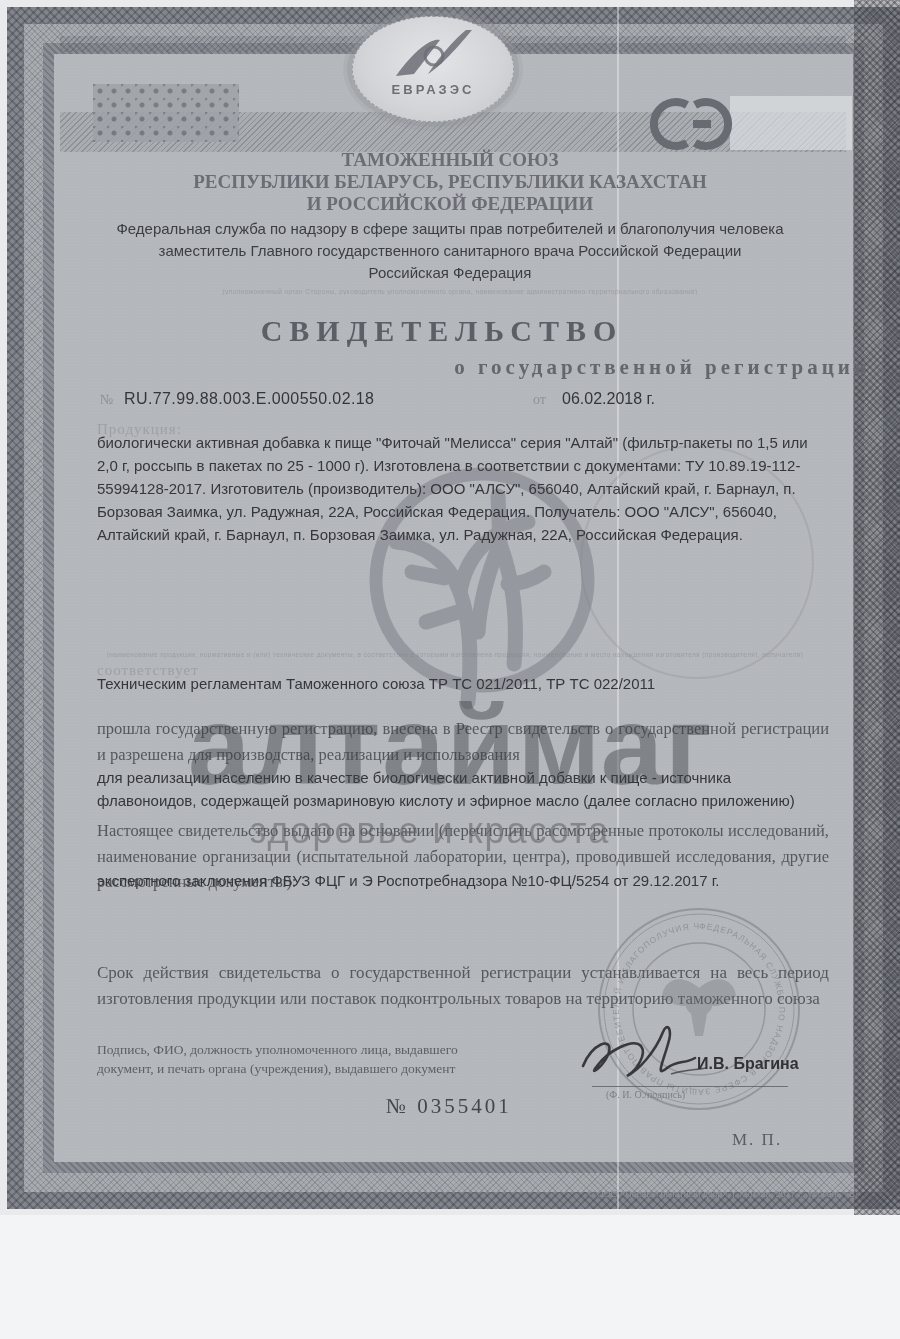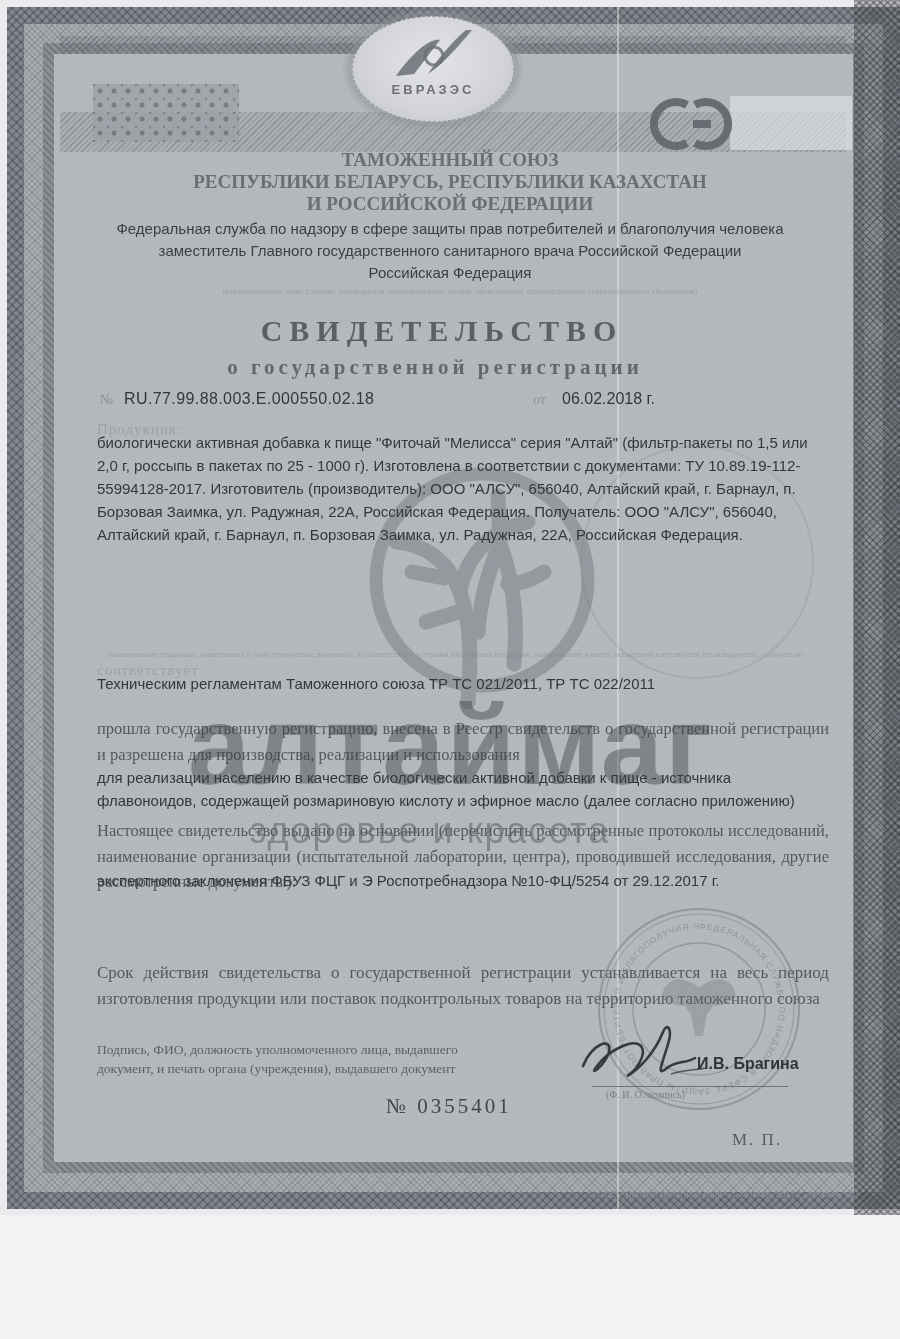--- a/index.html
+++ b/index.html
@@ -45,21 +45,21 @@
   .ce-mark{position:absolute;left:643px;top:92px;}
   
   .hdr{position:absolute;left:70px;right:70px;text-align:center;}
   .hdr-serif{font-family:"Liberation Serif",serif;font-weight:bold;color:#6b6e75;font-size:19px;line-height:22px;}
   .hdr-sans{color:#3c3e44;font-size:15px;line-height:22px;}
   .micro{position:absolute;text-align:center;color:#9b9ea5;font-size:6.5px;letter-spacing:.4px;
        filter:blur(.3px);white-space:nowrap;overflow:hidden;}
   
   .title-main{position:absolute;left:0;right:16px;top:314px;text-align:center;
        font-family:"Liberation Serif",serif;font-weight:bold;font-size:30px;letter-spacing:7px;color:#5c5f66;}
-  .title-sub{position:absolute;left:0;right:30px;top:355px;text-align:center;
+  .title-sub{position:absolute;left:0;right:30px;top:355px;text-align:right;
        font-family:"Liberation Serif",serif;font-weight:bold;font-size:21px;letter-spacing:4px;color:#64676e;}
   
   .reg-no-label{position:absolute;left:100px;top:392px;font-family:"Liberation Serif",serif;
        font-size:14px;color:#8e9197;}
   .reg-no{position:absolute;left:124px;top:390px;font-size:16px;color:#34363b;letter-spacing:.4px;}
   .reg-date-label{position:absolute;left:533px;top:392px;font-family:"Liberation Serif",serif;
        font-size:14px;color:#8e9197;text-align:center;}
   .reg-date{position:absolute;left:562px;top:390px;font-size:16px;color:#34363b;text-align:center;}
   
   .faint-label{position:absolute;font-family:"Liberation Serif",serif;font-size:15px;

